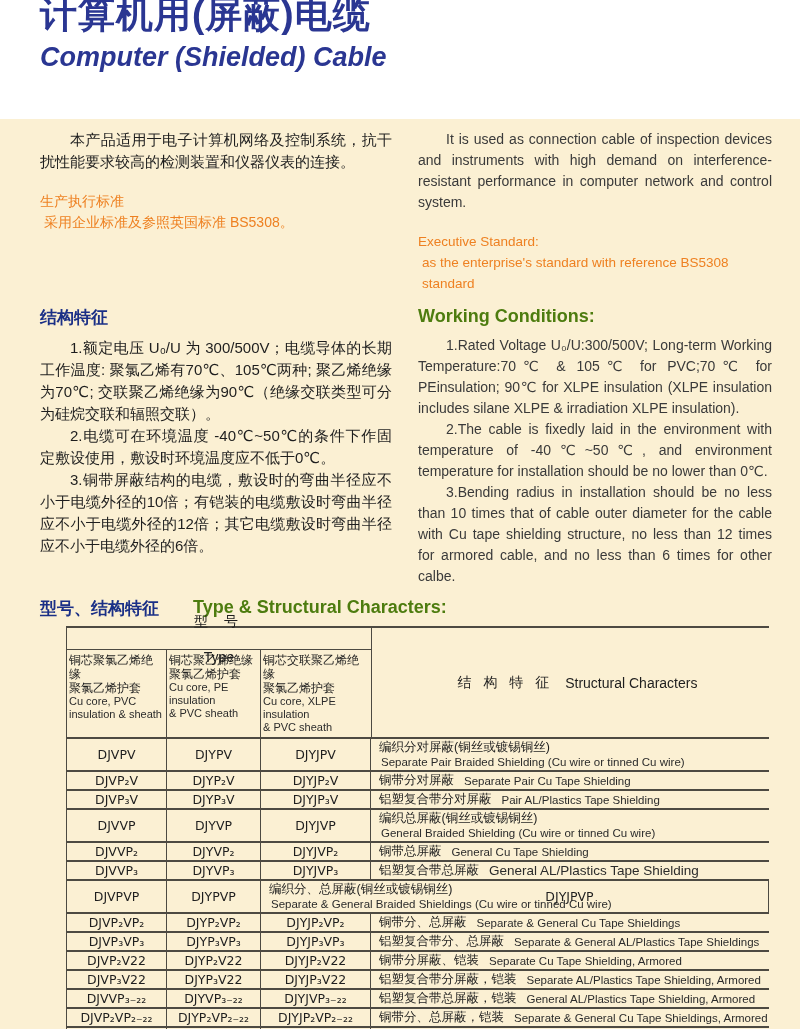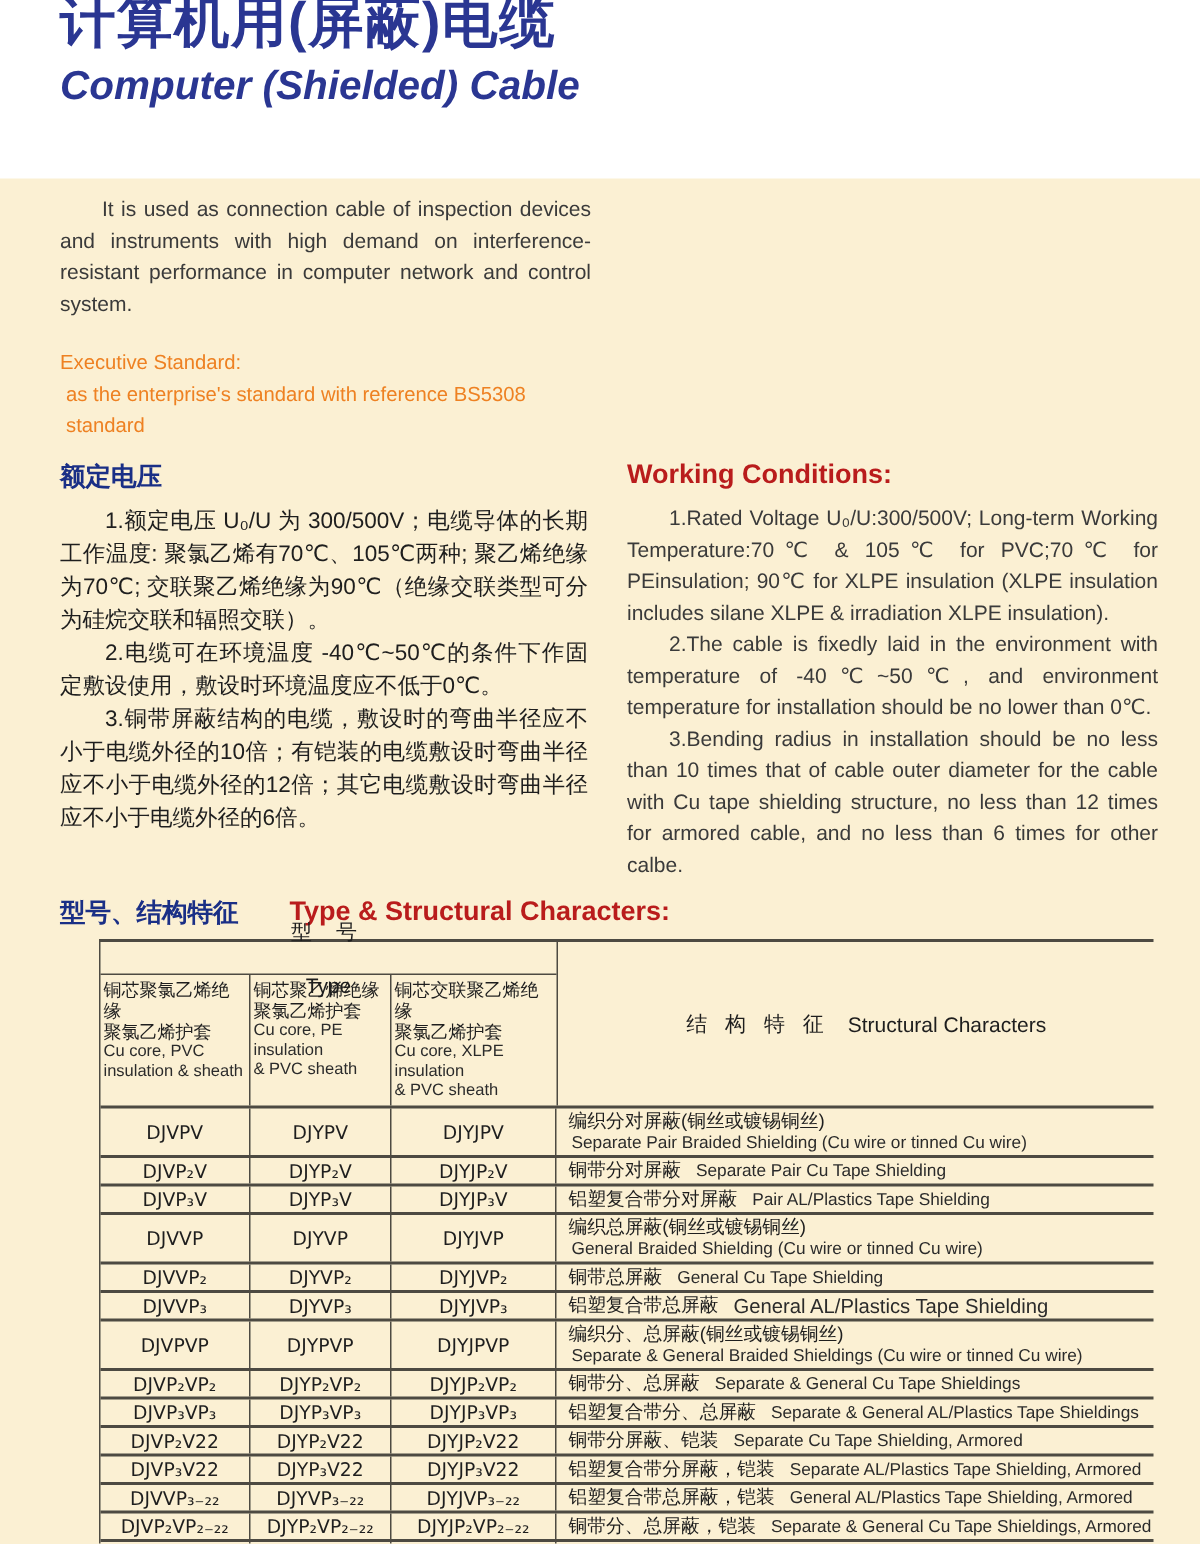--- a/index.html
+++ b/index.html
@@ -28,21 +28,21 @@
   p{margin:0;}
   .zh-body{font-size:15px;line-height:22px;color:#1e1e1e;text-align:justify;}
   .en-body{font-size:14px;line-height:21px;color:#3a3a3a;text-align:justify;}
   .indent{text-indent:2em;}
   .intro-row{margin-top:10px;}
   .orange{color:#EE8122;}
   .zh-orange{margin-top:18px;font-size:14px;line-height:21px;}
   .en-orange{margin-top:18px;font-size:13.5px;line-height:21px;}
   .orange .l2{padding-left:4px;}
   .sec-zh{font-size:17px;font-weight:bold;color:#1A2F86;margin:12px 0 0 0;}
-  .sec-en{font-size:18px;font-weight:bold;color:#b91c1c;margin:12px 0 0 0;}
+  .sec-en{font-size:18px;font-weight:bold;color:#4d7c0f;margin:12px 0 0 0;}
   .feat{margin-top:8px;}
   
   .table-title{display:flex;align-items:flex-start;gap:34px;margin-top:10px;}
   .table-title .sec-zh,.table-title .sec-en{margin:0;}
   .ttable{
     margin:6px 0 0 26px;width:702px;
     border-top:2px solid #4d4a42;border-left:1px solid #4d4a42;
     color:#1e1e1e;
   }
   .thead{
@@ -91,32 +91,39 @@
 <body>
 
 <div class="top-band">
   <div class="title-zh">计算机用(屏蔽)电缆</div>
   <div class="title-en">Computer (Shielded) Cable</div>
 </div>
 
 <div class="content">
 
   <div class="cols intro-row">
+    <div class="col-left">
+      <p class="zh-body indent">本产品适用于电子计算机网络及控制系统，抗干扰性能要求较高的检测装置和仪器仪表的连接。</p>
+      <div class="orange zh-orange">
+        <div>生产执行标准</div>
+        <div class="l2">采用企业标准及参照英国标准 BS5308。</div>
+      </div>
+    </div>
     <div class="col-right">
       <p class="en-body indent">It is used as connection cable of inspection devices and instruments with high demand on interference-resistant performance in computer network and control system.</p>
       <div class="orange en-orange">
         <div>Executive Standard:</div>
         <div class="l2">as the enterprise's standard with reference BS5308 standard</div>
       </div>
     </div>
   </div>
 
   <div class="cols">
     <div class="col-left">
-      <h2 class="sec-zh">额定电压</h2>
+      <h2 class="sec-zh">结构特征</h2>
       <div class="feat">
         <p class="zh-body indent">1.额定电压 U₀/U 为 300/500V；电缆导体的长期工作温度: 聚氯乙烯有70℃、105℃两种; 聚乙烯绝缘为70℃; 交联聚乙烯绝缘为90℃（绝缘交联类型可分为硅烷交联和辐照交联）。</p>
         <p class="zh-body indent">2.电缆可在环境温度 -40℃~50℃的条件下作固定敷设使用，敷设时环境温度应不低于0℃。</p>
         <p class="zh-body indent">3.铜带屏蔽结构的电缆，敷设时的弯曲半径应不小于电缆外径的10倍；有铠装的电缆敷设时弯曲半径应不小于电缆外径的12倍；其它电缆敷设时弯曲半径应不小于电缆外径的6倍。</p>
       </div>
     </div>
     <div class="col-right">
       <h2 class="sec-en">Working Conditions:</h2>
       <div class="feat">
         <p class="en-body indent">1.Rated Voltage U₀/U:300/500V;  Long-term Working Temperature:70℃ &amp; 105℃ for PVC;70℃ for PEinsulation; 90℃ for XLPE insulation (XLPE insulation includes silane XLPE &amp; irradiation XLPE insulation).</p>
@@ -211,25 +218,25 @@
           <div class="cell model">DJYVP₃</div>
           <div class="cell model">DJYJVP₃</div>
           <div class="cell struct">
             <span class="szh">铝塑复合带总屏蔽</span>
             <span class="sen big">General AL/Plastics Tape Shielding</span>
           </div>
         </div>
         <div class="trow tall">
           <div class="cell model">DJVPVP</div>
           <div class="cell model">DJYPVP</div>
-          <div class="cell model">DJYJPVP</div>
           <div class="cell struct">
             <span class="szh blk">编织分、总屏蔽(铜丝或镀锡铜丝)</span>
             <span class="sen blk">Separate &amp; General Braided Shieldings (Cu wire or tinned Cu wire)</span>
           </div>
+          <div class="cell model">DJYJPVP</div>
         </div>
         <div class="trow">
           <div class="cell model">DJVP₂VP₂</div>
           <div class="cell model">DJYP₂VP₂</div>
           <div class="cell model">DJYJP₂VP₂</div>
           <div class="cell struct">
             <span class="szh">铜带分、总屏蔽</span>
             <span class="sen">Separate &amp; General Cu Tape Shieldings</span>
           </div>
         </div>

